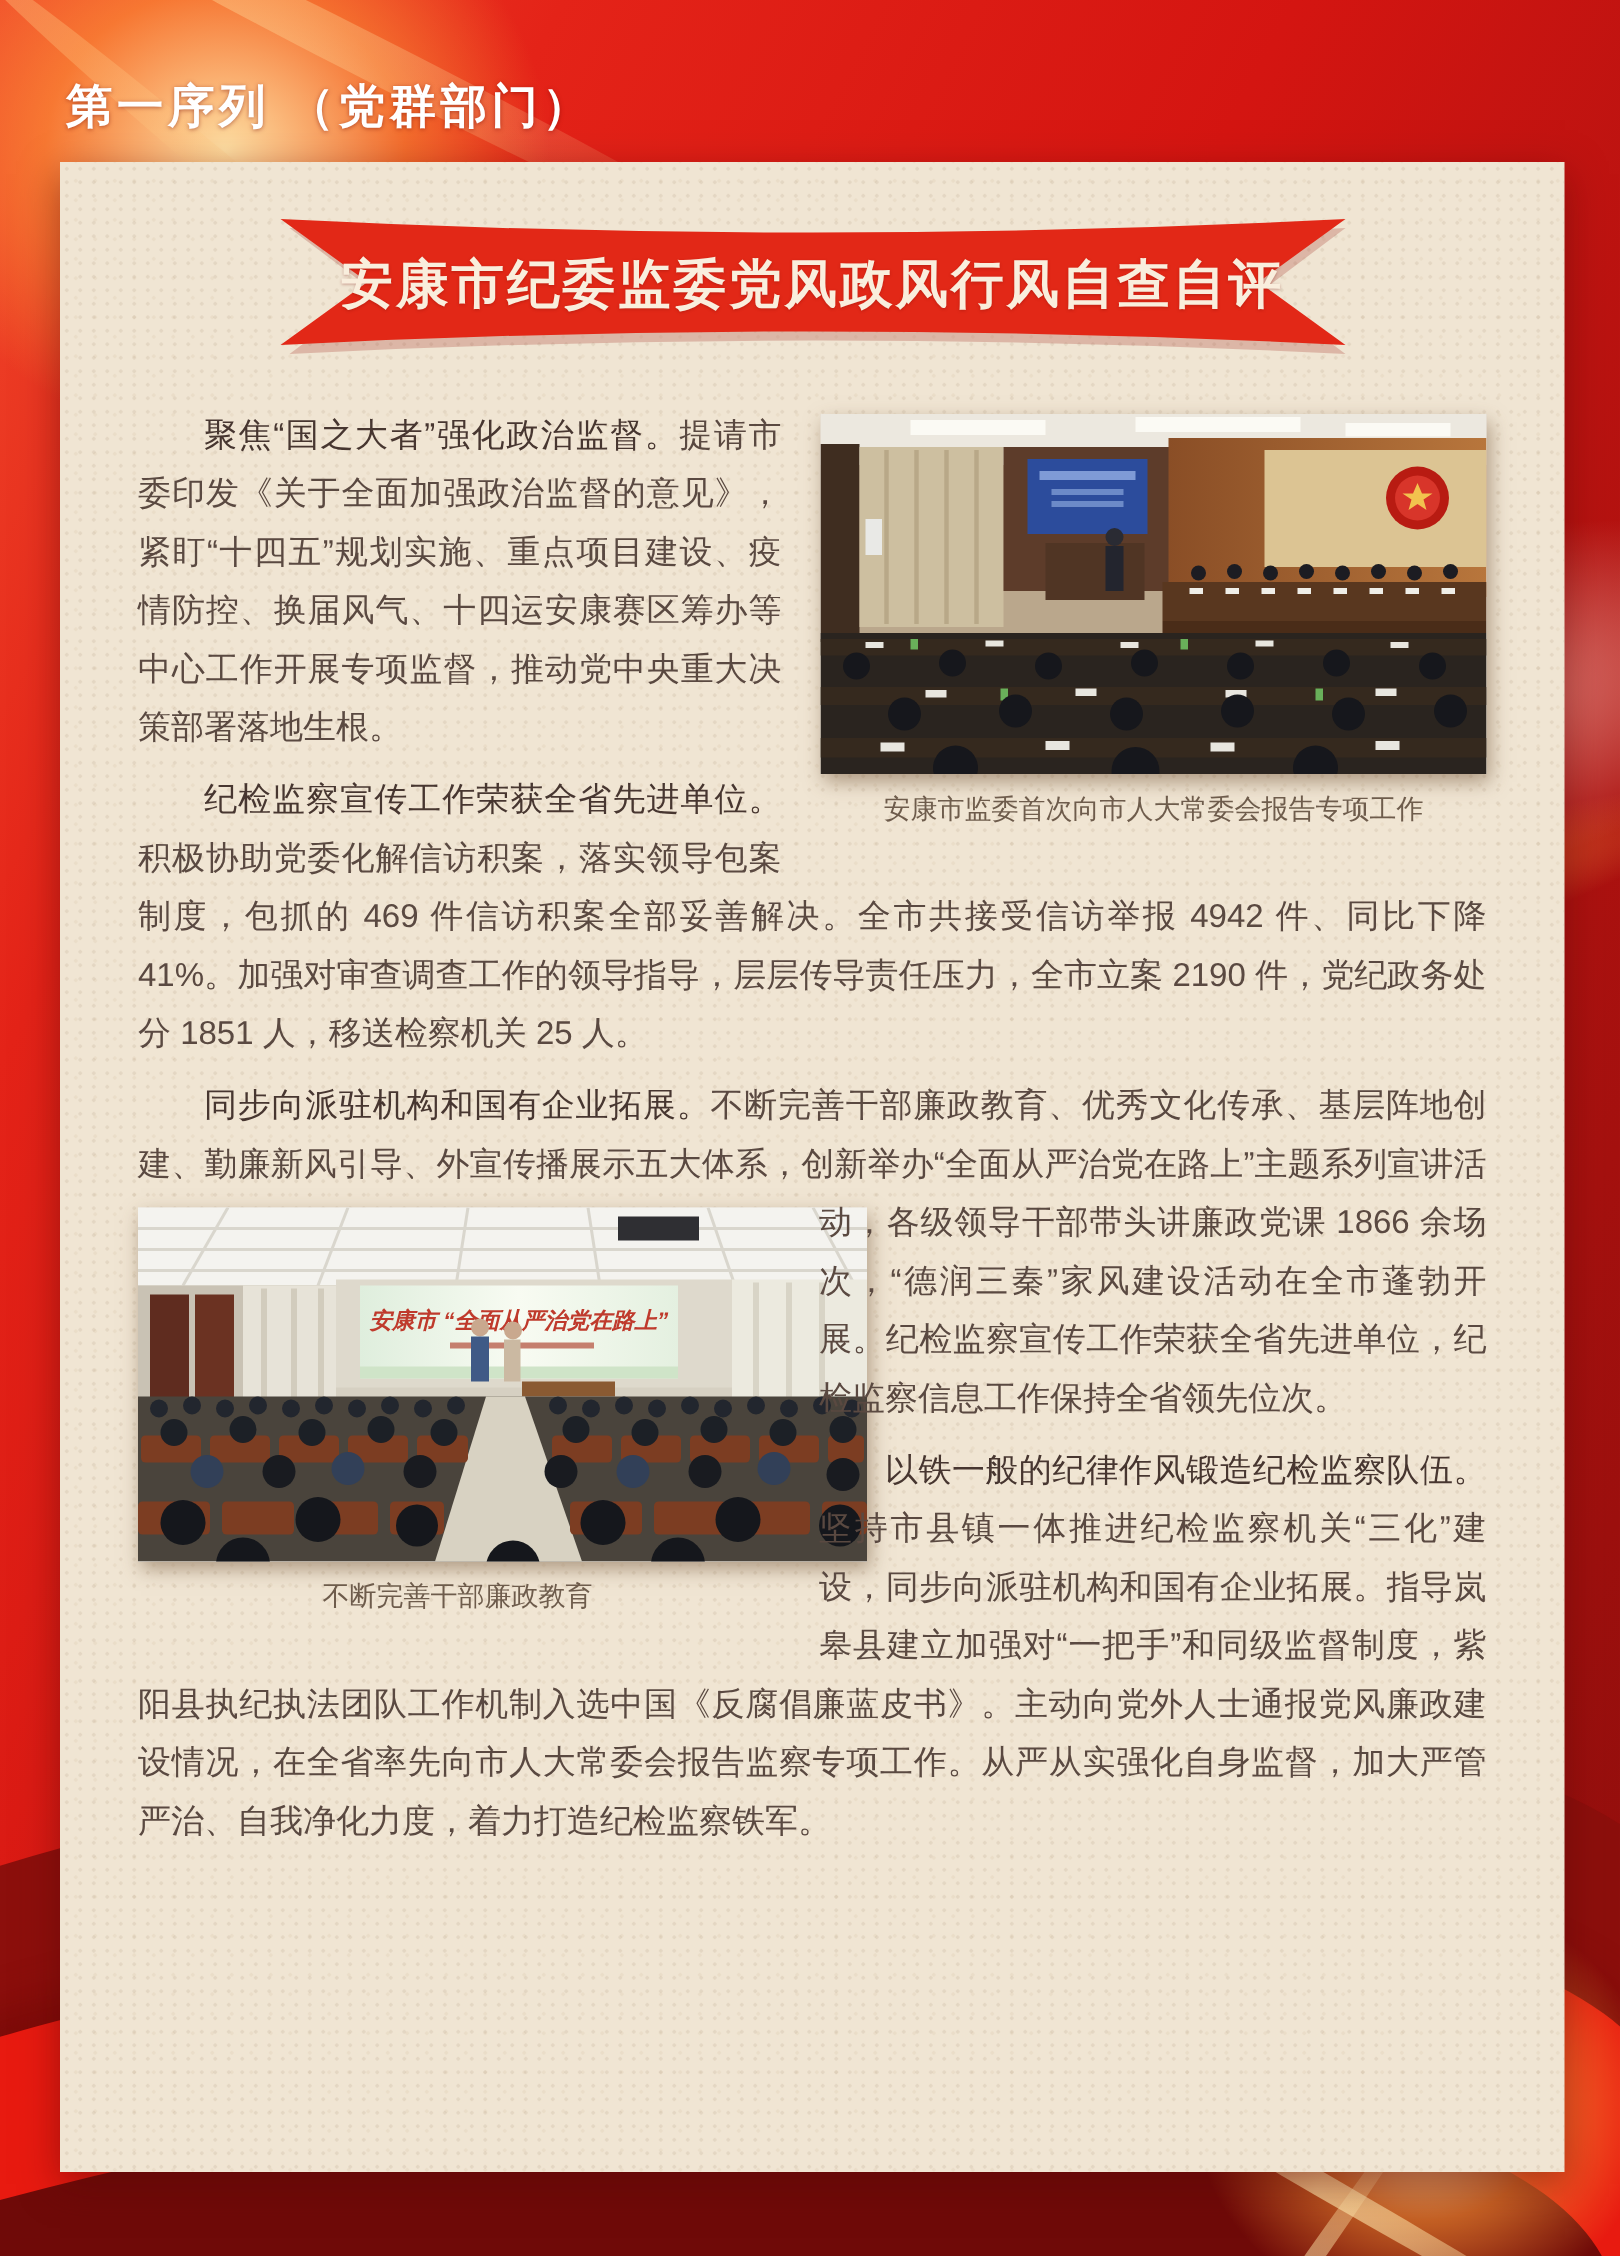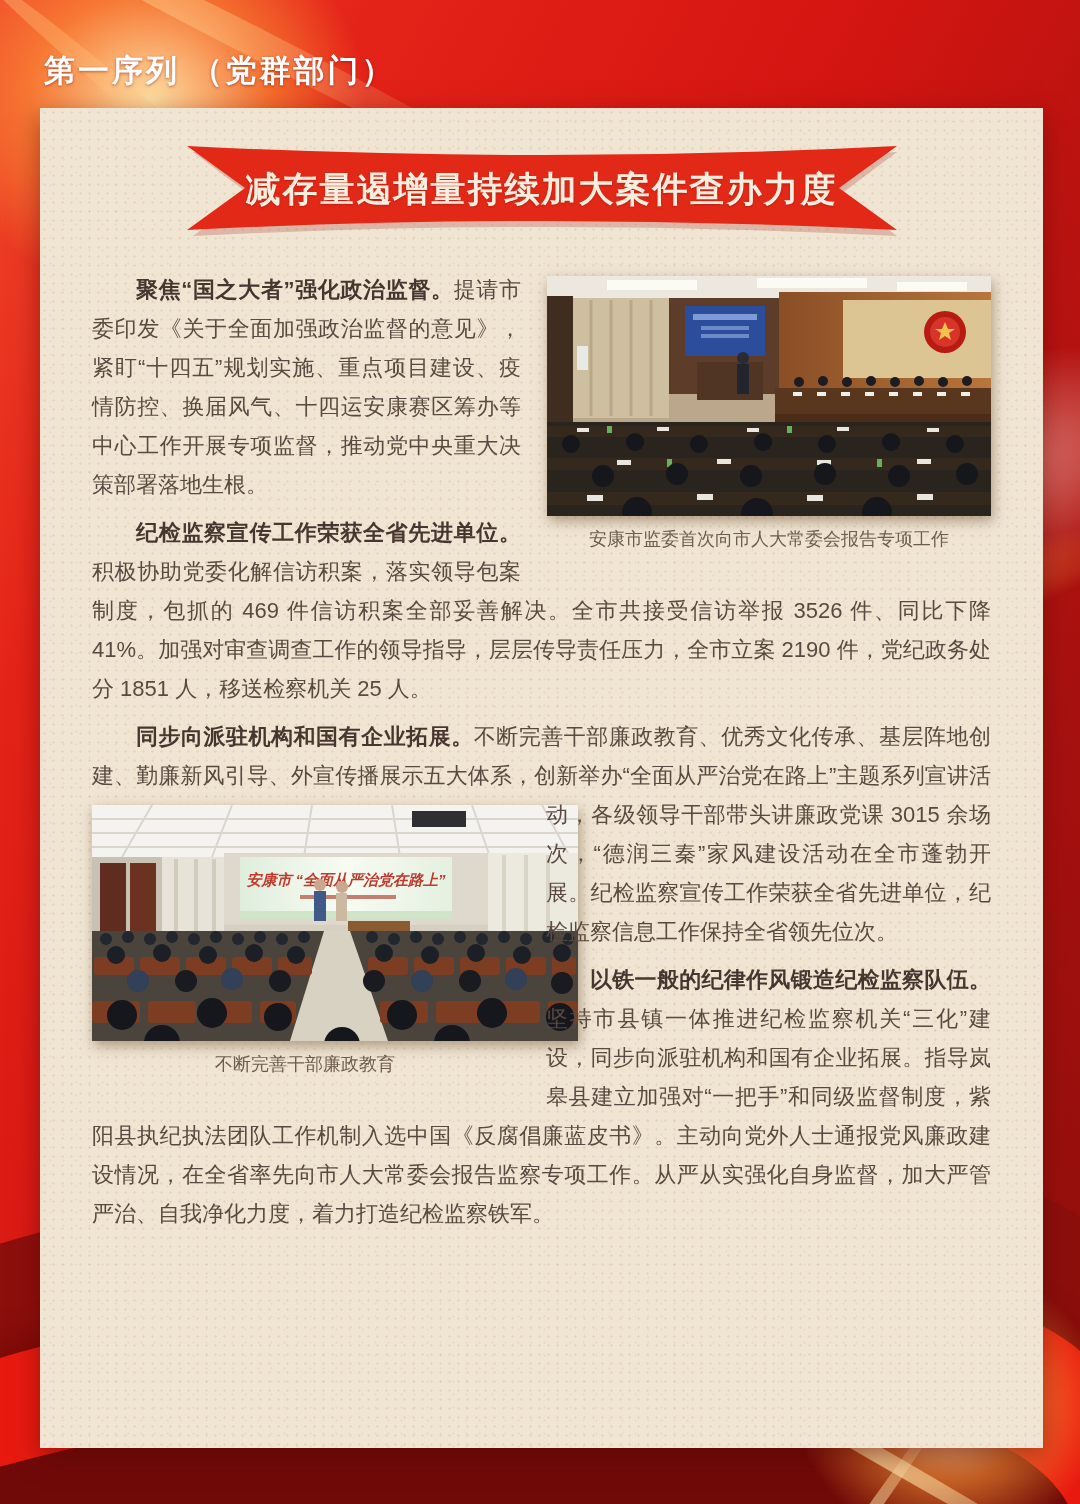--- a/index.html
+++ b/index.html
@@ -51,21 +51,21 @@
   
   .ribbon-wrap { position:relative; width:714px; height:92px; margin:4px auto 34px; }
   .ribbon-wrap svg { position:absolute; inset:0; }
   .ribbon-title { position:absolute; inset:0; display:flex; align-items:center; justify-content:center;
     font-size:35px; font-weight:bold; color:#f9eedd; letter-spacing:2px; padding-bottom:2px;
     text-shadow:0 1px 2px rgba(120,15,8,.35); }
 
   
   .article { font-size:22px; line-height:39px; color:#5a4941; text-align:justify; }
   .article p { margin:0 0 9px; text-indent:2em; }
-  .lead { font-weight:bold; color:#473630; }
+  .lead { font-weight:normal; color:#473630; }
   .fig-right { float:right; width:444px; margin:6px 0 8px 26px; }
   .fig-left  { float:left;  width:426px; margin:10px 28px 8px 0; display:block; text-indent:0; }
   .photo-frame { display:block; box-shadow:2px 5px 12px rgba(110,80,50,.5); background:#fff; }
   .caption { display:block; text-align:center; font-size:18px; line-height:26px; color:#6e5c4c;
     margin-top:10px; text-indent:0; }
   .clearfix::after { content:""; display:block; clear:both; }
 </style>
 </head>
 <body>
 
@@ -86,21 +86,21 @@
 
   <div class="series-header">第一序列 （党群部门）</div>
 
   <div class="paper">
 
     <div class="ribbon-wrap">
       <svg viewBox="0 0 714 92" aria-hidden="true">
         <path d="M5,6 Q357,24 709,6 L653,48 L709,90 Q357,72 5,90 L61,48 Z" fill="rgba(150,20,10,.22)" transform="translate(3,2)"></path>
         <path d="M2,2 Q357,20 712,2 L654,44 L712,86 Q357,68 2,86 L60,44 Z" fill="#e22817"></path>
       </svg>
-      <div class="ribbon-title">减存量遏增量持续加大案件查办力度</div>
+      <div class="ribbon-title">安康市纪委监委党风政风行风自查自评</div>
     </div>
 
     <div class="article clearfix">
 
 
       <div class="fig-right">
         <svg class="photo-frame" width="444" height="240" viewBox="0 0 444 240" aria-hidden="true">
           <defs>
             <linearGradient id="wood1" x1="0" y1="0" x2="1" y2="0">
               <stop offset="0" stop-color="#8a4e26"></stop>
@@ -198,21 +198,21 @@
             <circle cx="90" cy="236" r="15"></circle>
               <circle cx="210" cy="238" r="16"></circle>
               <circle cx="330" cy="236" r="15"></circle>
           </g>
         </svg>
         <span class="caption">安康市监委首次向市人大常委会报告专项工作</span>
       </div>
 
       <p><b class="lead">聚焦“国之大者”强化政治监督。</b><span>提请市委印发《关于全面加强政治监督的意见》，紧盯“十四五”规划实施、重点项目建设、疫情防控、换届风气、十四运安康赛区筹办等中心工作开展专项监督，推动党中央重大决策部署落地生根。</span></p>
 
-      <p><b class="lead">纪检监察宣传工作荣获全省先进单位。</b><span>积极协助党委化解信访积案，落实领导包案制度，包抓的 469 件信访积案全部妥善解决。全市共接受信访举报 3526 件、同比下降 41%。加强对审查调查工作的领导指导，层层传导责任压力，全市立案 2190 件，党纪政务处分 1851 人，移送检察机关 25 人。</span></p>
+      <p><b class="lead">纪检监察宣传工作荣获全省先进单位。</b><span>积极协助党委化解信访积案，落实领导包案制度，包抓的 469 件信访积案全部妥善解决。全市共接受信访举报 4942 件、同比下降 41%。加强对审查调查工作的领导指导，层层传导责任压力，全市立案 2190 件，党纪政务处分 1851 人，移送检察机关 25 人。</span></p>
 
 
       <p><b class="lead">同步向派驻机构和国有企业拓展。</b><span>不断完善干部廉政教育、优秀文化传承、基层阵地创建、勤廉新风引导、外宣传播展示五大体系，创新举办“全面从严治党在路上”主题系列宣讲活动，各级领导干部带头讲</span><span class="fig-left">
             <svg class="photo-frame" width="486" height="236" viewBox="0 0 486 236" aria-hidden="true">
           <defs>
             <linearGradient id="scr2" x1="0" y1="0" x2="1" y2="0">
               <stop offset="0" stop-color="#dfeedd"></stop>
                   <stop offset="0.5" stop-color="#f8fbf2"></stop>
                   <stop offset="1" stop-color="#e4f0e0"></stop>
             </linearGradient>
@@ -329,19 +329,19 @@
                 <circle cx="186" cy="212" r="14"></circle>
                 <circle cx="310" cy="210" r="15"></circle>
                 <circle cx="400" cy="208" r="15"></circle>
                 <circle cx="468" cy="212" r="14"></circle>
             <circle cx="70" cy="238" r="18"></circle>
                 <circle cx="250" cy="240" r="18"></circle>
                 <circle cx="360" cy="238" r="18"></circle>
           </g>
         </svg>
             <span class="caption">不断完善干部廉政教育</span>
-          </span><span>廉政党课 3015 余场次，“德润三秦”家风建设活动在全市蓬勃开展。纪检监察宣传工作荣获全省先进单位，纪检监察信息工作保持全省领先位次。</span></p>
+          </span><span>廉政党课 1866 余场次，“德润三秦”家风建设活动在全市蓬勃开展。纪检监察宣传工作荣获全省先进单位，纪检监察信息工作保持全省领先位次。</span></p>
 
       <p><b class="lead">以铁一般的纪律作风锻造纪检监察队伍。</b><span>坚持市县镇一体推进纪检监察机关“三化”建设，同步向派驻机构和国有企业拓展。指导岚皋县建立加强对“一把手”和同级监督制度，紫阳县执纪执法团队工作机制入选中国《反腐倡廉蓝皮书》。主动向党外人士通报党风廉政建设情况，在全省率先向市人大常委会报告监察专项工作。从严从实强化自身监督，加大严管严治、自我净化力度，着力打造纪检监察铁军。</span></p>
 
     </div>
   </div>
 </div>
 
 </body></html>

